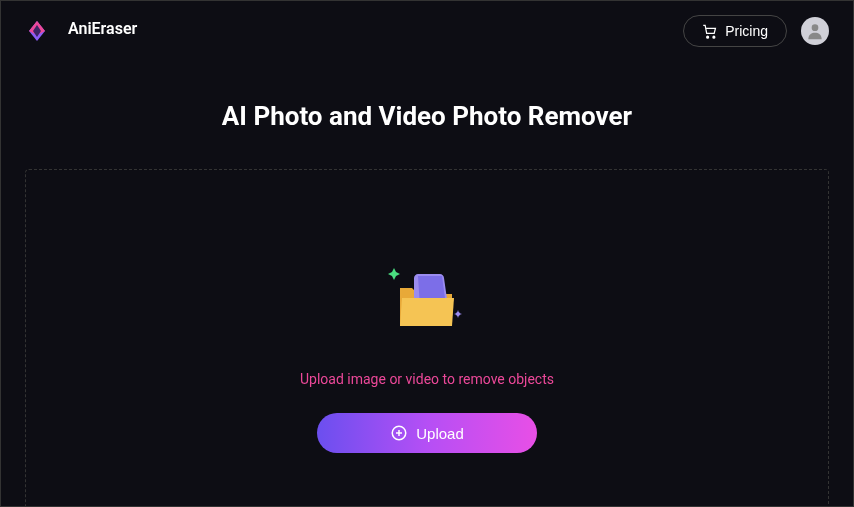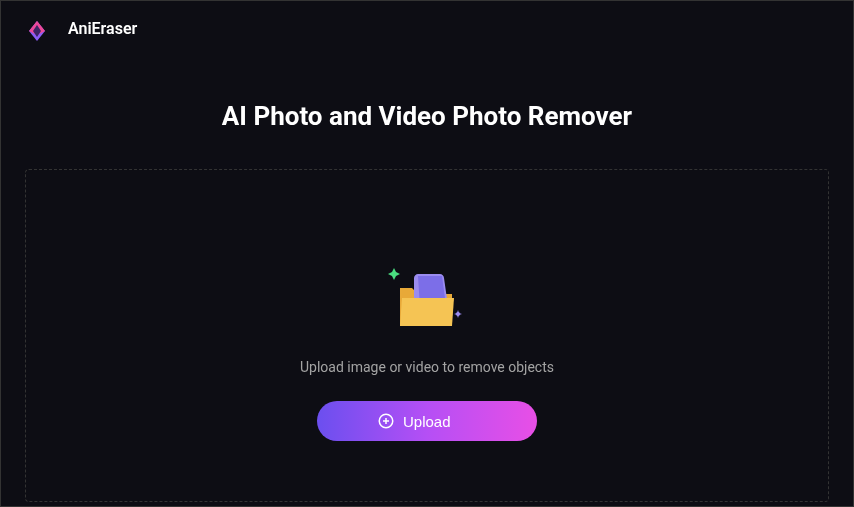--- a/index.html
+++ b/index.html
@@ -91,26 +91,28 @@
       position: relative;
     }
     .folder-illustration {
       width: 90px;
       height: 75px;
       margin-bottom: 24px;
       position: relative;
     }
     .upload-hint {
       font-size: 14px;
-      color: #a3a3a3;
+      color: #ec4899;
       margin-bottom: 26px;
+      margin-top: 12px;
     }
     .upload-btn {
       display: flex;
       align-items: center;
+      justify-content: center;
       gap: 8px;
       background: linear-gradient(90deg, #6b4fef 0%, #b54ff5 50%, #e84fe6 100%);
       border: none;
       border-radius: 22px;
       padding: 11px 60px;
       color: #ffffff;
       font-size: 15px;
       font-weight: 500;
       cursor: pointer;
       min-width: 220px;
@@ -124,20 +126,36 @@
 <body>
 
 <div class="header">
   <div class="logo-section">
     <svg class="logo" viewBox="0 0 24 24">
       <path d="M12 2 L20 12 L12 22 L4 12 Z" fill="#8b5cf6"></path>
       <path d="M12 2 L20 12 L12 16 L4 12 Z" fill="#ec4899"></path>
       <path d="M12 6 L16 12 L12 18 L8 12 Z" fill="#3b2565"></path>
     </svg>
     <span class="logo-text">AniEraser</span>
+  </div>
+  <div class="header-right">
+    <button class="pricing-btn">
+      <svg class="cart-icon" viewBox="0 0 24 24" fill="none" stroke="#ffffff" stroke-width="2">
+        <circle cx="9" cy="21" r="1.5" fill="#ffffff"></circle>
+        <circle cx="19" cy="21" r="1.5" fill="#ffffff"></circle>
+        <path d="M2 2h3l2.5 13h12l2-8H6"></path>
+      </svg>
+      <span>Pricing</span>
+    </button>
+    <div class="avatar">
+      <svg width="20" height="20" viewBox="0 0 24 24" fill="#888">
+        <circle cx="12" cy="8" r="4"></circle>
+        <path d="M4 22 C4 16 8 14 12 14 C16 14 20 16 20 22 Z"></path>
+      </svg>
+    </div>
   </div>
 </div>
 
 <div class="main">
   <h1 class="title">AI Photo and Video Photo Remover</h1>
 
   <div class="upload-zone">
     <div class="folder-illustration">
       <svg width="90" height="75" viewBox="0 0 90 75">
 

